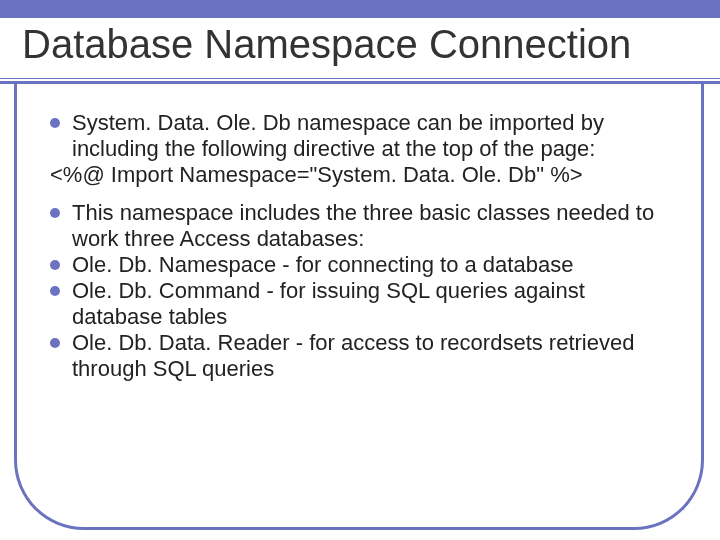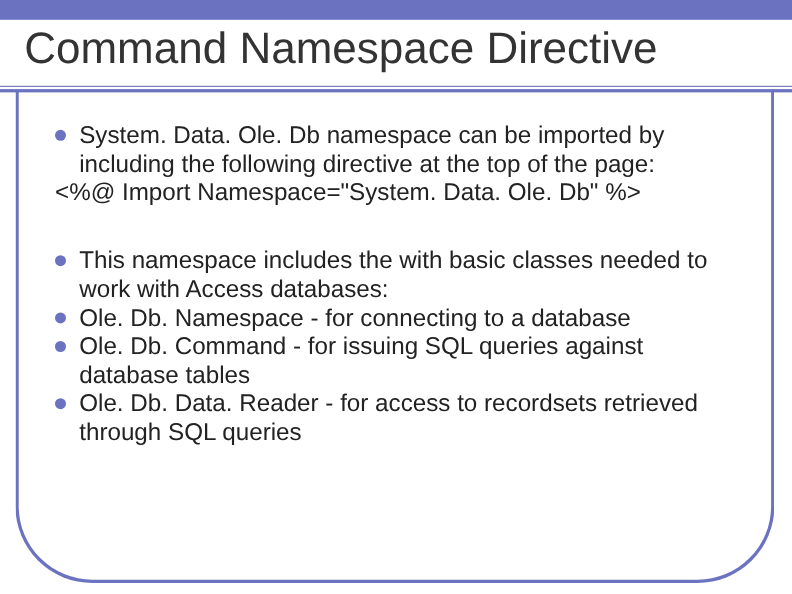--- a/index.html
+++ b/index.html
@@ -65,21 +65,21 @@
   .content {
     position: absolute;
     top: 110px;
     left: 50px;
     width: 620px;
     color: #222222;
   }
   .para {
     font-size: 22px;
     line-height: 1.18;
-    margin-bottom: 36px;
+    margin-bottom: 12px;
   }
   .bullet-row {
     display: flex;
     align-items: flex-start;
     margin-bottom: 0;
   }
   .bullet-dot {
     width: 10px;
     height: 10px;
     border-radius: 50%;
@@ -102,39 +102,39 @@
   }
   .group2 .bullet-row {
     margin-bottom: 0;
   }
 </style>
 </head>
 <body>
 
 <div class="slide">
   <div class="top-band"></div>
-  <div class="title">Command Namespace Directive</div>
+  <div class="title">Database Namespace Connection</div>
   <div class="underline-outer"></div>
   <div class="underline-inner"></div>
   <div class="round-frame"></div>
 
   <div class="content">
 
     <div class="para">
       <div class="bullet-row">
         <div class="bullet-dot"></div>
         <div class="fill">System. Data. Ole. Db namespace can be imported by including the following directive at the top of the page:</div>
       </div>
       <div class="after-bullet" style="margin-left:0;">&lt;%@ Import Namespace="System. Data. Ole. Db" %&gt;</div>
     </div>
 
     <div class="group2">
       <div class="bullet-row">
         <div class="bullet-dot"></div>
-        <div class="fill">This namespace includes the with basic classes needed to work with Access databases:</div>
+        <div class="fill">This namespace includes the three basic classes needed to work three Access databases:</div>
       </div>
       <div class="bullet-row">
         <div class="bullet-dot"></div>
         <div class="fill">Ole. Db. Namespace - for connecting to a database</div>
       </div>
       <div class="bullet-row">
         <div class="bullet-dot"></div>
         <div class="fill">Ole. Db. Command - for issuing SQL queries against database tables</div>
       </div>
       <div class="bullet-row">

